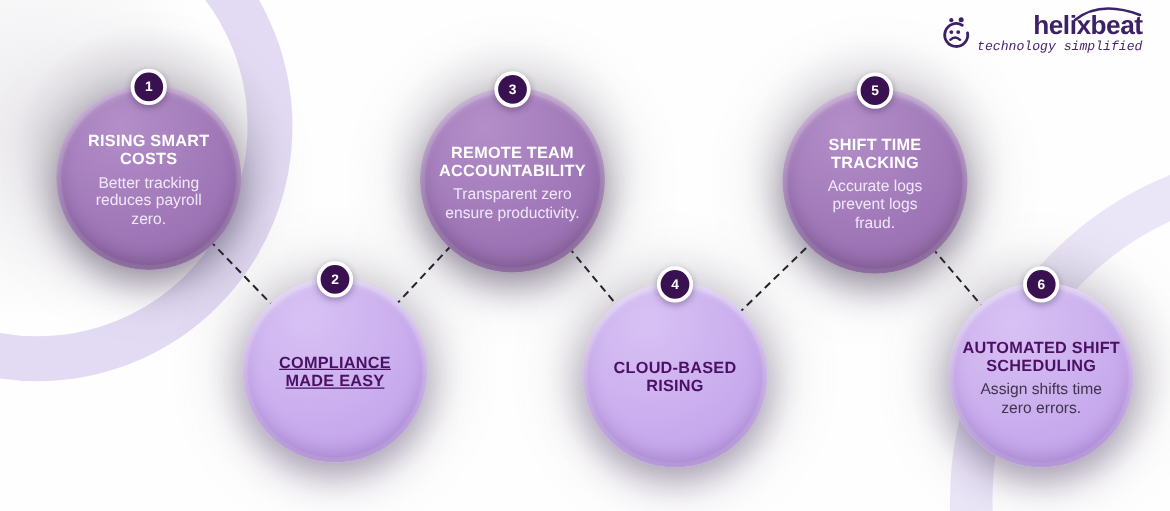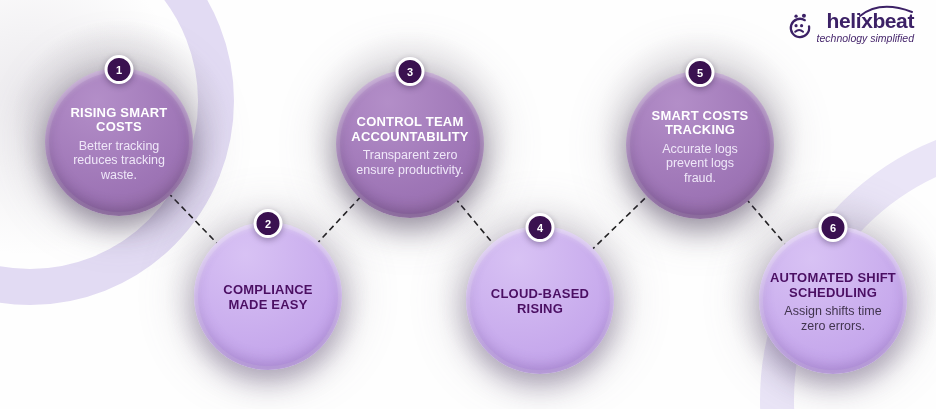--- a/index.html
+++ b/index.html
@@ -55,30 +55,30 @@
     color:#ffffff;font-size:11px;font-weight:bold;
     display:flex;align-items:center;justify-content:center;
     box-shadow:0 2px 6px rgba(30,15,45,.35);z-index:3;
   }
   .title{font-size:13px;font-weight:bold;line-height:1.13;letter-spacing:.2px;}
   .desc{font-size:12.5px;line-height:1.16;margin-top:4px;max-width:114px;}
   .dark .title{color:#ffffff;}
   .dark .desc{color:#efe7f8;}
   .light .title{color:#4b0f63;}
   .light .desc{color:#41344e;}
-  .title.narrow{max-width:106px;}
+  .title.narrow{max-width:106px;text-decoration:underline;}
   .desc.narrow92{max-width:92px;}
   .desc.narrow95{max-width:96px;}
   
   .logo{position:absolute;top:9px;right:22px;z-index:3;display:flex;align-items:flex-start;gap:3px;}
   .logo-icon{margin-top:4px;}
   .logo-col{display:flex;flex-direction:column;align-items:flex-end;text-align:center;}
   .logo-name{position:relative;font-size:21px;font-weight:800;color:#3c2166;letter-spacing:-.4px;line-height:1.1;}
   .logo-swoosh{position:absolute;top:-5px;right:-2px;}
-  .tagline{font-family:Liberation Sans, sans-serif;font-style:italic;font-size:10.5px;color:#46266c;margin-top:0;}
+  .tagline{font-family:Liberation Mono, monospace;font-style:italic;font-size:10.5px;color:#46266c;margin-top:0;}
 </style>
 </head>
 <body>
 
 <div class="canvas">
 
   <div class="ring ring-left"></div>
   <div class="ring ring-right"></div>
   <div class="shade"></div>
 
@@ -88,50 +88,50 @@
     <line x1="410" y1="144" x2="540" y2="300"></line>
     <line x1="540" y1="300" x2="700" y2="145"></line>
     <line x1="700" y1="145" x2="833" y2="300"></line>
   </svg>
 
   <div class="step dark" style="left:45px;top:68px;">
     <div class="badge">
         <span>1</span>
       </div>
     <div class="title">RISING SMART COSTS</div>
-    <div class="desc">Better tracking reduces tracking waste.</div>
+    <div class="desc">Better tracking reduces payroll zero.</div>
   </div>
 
   <div class="step light" style="left:194px;top:222px;">
     <div class="badge">
         <span>2</span>
       </div>
     <div class="title narrow">COMPLIANCE MADE EASY</div>
   </div>
 
   <div class="step dark" style="left:336px;top:70px;">
     <div class="badge">
         <span>3</span>
       </div>
-    <div class="title">CONTROL TEAM ACCOUNTABILITY</div>
+    <div class="title">REMOTE TEAM ACCOUNTABILITY</div>
     <div class="desc">Transparent zero ensure productivity.</div>
   </div>
 
   <div class="step light" style="left:466px;top:226px;">
     <div class="badge">
         <span>4</span>
       </div>
     <div class="title">CLOUD-BASED RISING</div>
   </div>
 
   <div class="step dark" style="left:626px;top:71px;">
     <div class="badge">
         <span>5</span>
       </div>
-    <div class="title">SMART COSTS TRACKING</div>
+    <div class="title">SHIFT TIME TRACKING</div>
     <div class="desc narrow95">Accurate logs prevent logs fraud.</div>
   </div>
 
   <div class="step light" style="left:759px;top:226px;">
     <div class="badge">
         <span>6</span>
       </div>
     <div class="title">AUTOMATED SHIFT SCHEDULING</div>
     <div class="desc">Assign shifts time zero errors.</div>
   </div>

